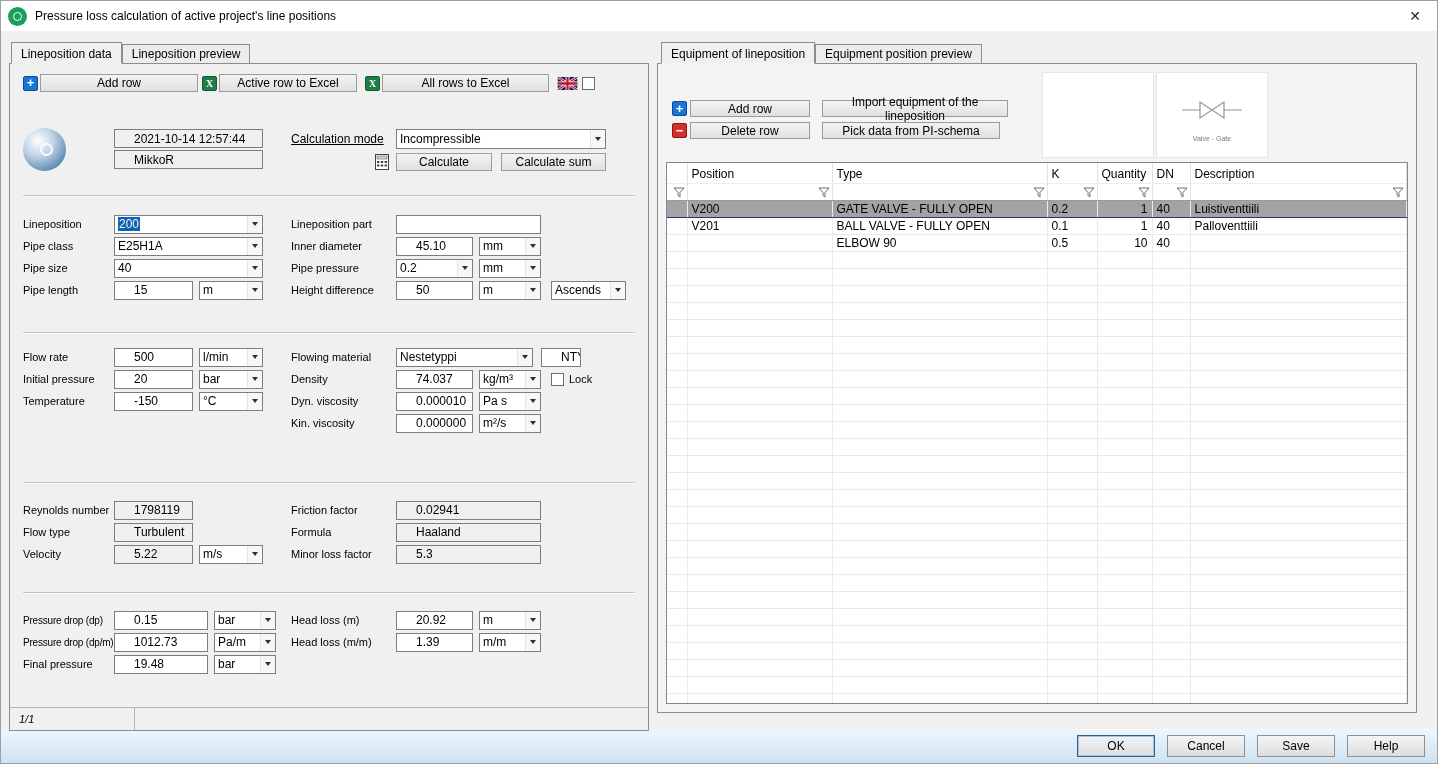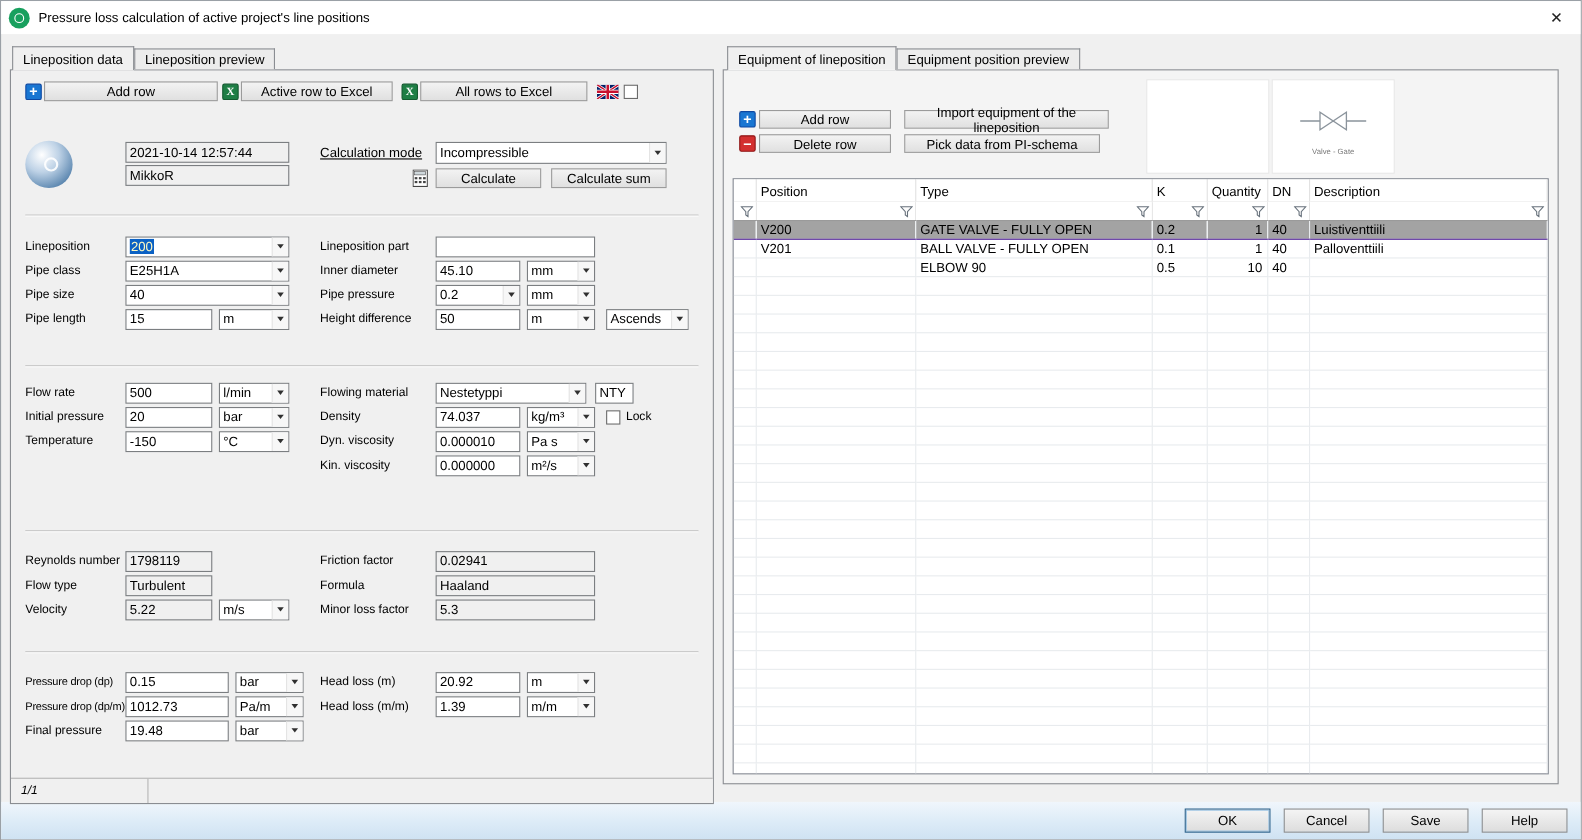--- a/index.html
+++ b/index.html
@@ -23,21 +23,21 @@
   .right-tabs .tab.active { border-bottom-color: #f4f4f4; background: #f0f0f0; }
   .page { position: absolute; border: 1px solid #8a8d92; background: #f0f0f0; z-index: 1; }
   #left-page  { left: 8px;  top: 62px; width: 640px; height: 668px; }
   #right-page { left: 656px; top: 62px; width: 760px; height: 650px; background: #f4f4f4; }
   #left-tabs  { left: 10px;  top: 41px; }
   #right-tabs { left: 660px; top: 41px; }
 
   
   .btn { height: 18px; background: linear-gradient(#f3f3f3, #e0e0e0); border: 1px solid #9b9b9b; font-family: inherit; font-size: 12px; display: inline-flex; align-items: center; justify-content: center; padding: 0 6px; }
   .ctl { height: 19px; border: 1px solid #7b7e81; background: #fff; display: flex; align-items: center; font-size: 12px; flex: none; }
-  .tb { padding: 0 3px; overflow: hidden; white-space: nowrap; }
+  .tb { padding: 0 19px; overflow: hidden; white-space: nowrap; }
   .ro { background: #f0f0f0; }
   .combo { padding: 0; }
   .combo .val { flex: 1; padding: 0 3px; overflow: hidden; white-space: nowrap; }
   .combo .arr { width: 15px; align-self: stretch; display: flex; align-items: center; justify-content: center; border-left: 1px solid #e4e4e4; background: #f7f7f7; flex: none; }
   .combo .arr::after { content: ""; border-left: 3.5px solid transparent; border-right: 3.5px solid transparent; border-top: 4px solid #303030; }
   .selhl { background: #0b61c4; color: #fef9c3; padding: 0 1px; }
   .checkbox { width: 13px; height: 13px; border: 1px solid #6b6b6b; background: #fff; flex: none; display: inline-block; }
   .w35 { width: 35px; margin-left: 8px; } .w75 { width: 75px; margin-left: 10px; }
   .w77 { width: 77px; } .w79 { width: 79px; } .w94 { width: 94px; }
   .w137 { width: 137px; } .w145 { width: 145px; } .w149 { width: 149px; } .w210 { width: 210px; }
@@ -45,21 +45,21 @@
 
   
   .chip { width: 15px; height: 15px; border-radius: 2px; color: #fff; display: inline-flex; align-items: center; justify-content: center; font-weight: bold; flex: none; }
   .plus-chip  { background: #1976d2; border: 1px solid #0d47a1; font-size: 13px; line-height: 12px; }
   .minus-chip { background: #d32f2f; border: 1px solid #8e1515; font-size: 13px; line-height: 12px; }
   .excel-chip { background: #1e7e45; border: 1px solid #145a30; font-size: 10px; font-family: "Liberation Serif", serif; }
 
   
   .lp-toolbar { position: absolute; left: 13px; top: 10px; display: flex; align-items: center; }
   .lp-toolbar .g2 { margin-left: 2px; } .lp-toolbar .g4 { margin-left: 4px; } .lp-toolbar .g8 { margin-left: 8px; }
-  .bw158 { width: 158px; } .bw138 { width: 138px; } .bw154 { width: 152px; } .bw96 { width: 96px; } .bw105 { width: 105px; } .bw120 { width: 120px; } .bw186 { width: 186px; } .bw178 { width: 178px; }
+  .bw158 { width: 158px; } .bw138 { width: 138px; } .bw154 { width: 167px; } .bw96 { width: 96px; } .bw105 { width: 105px; } .bw120 { width: 120px; } .bw186 { width: 186px; } .bw178 { width: 178px; }
 
   .lp-header { position: absolute; left: 13px; top: 63px; right: 13px; height: 64px; }
   .sphere { position: absolute; left: 0; top: 1px; width: 43px; height: 43px; border-radius: 50%;
             background: radial-gradient(circle at 35% 30%, #ffffff, #bed2e6 38%, #5c87b0 78%, #3a5f86); }
   .sphere::after { content: ""; position: absolute; left: 17px; top: 15px; width: 9px; height: 9px; border: 2px solid #fff; border-radius: 50%; opacity: .9; }
   .pos-abs { position: absolute; }
 
   .sep { position: absolute; left: 13px; right: 13px; height: 2px; border-top: 1px solid #c3c3c3; border-bottom: 1px solid #fbfbfb; }
 
   .sec { position: absolute; left: 13px; right: 13px; }

